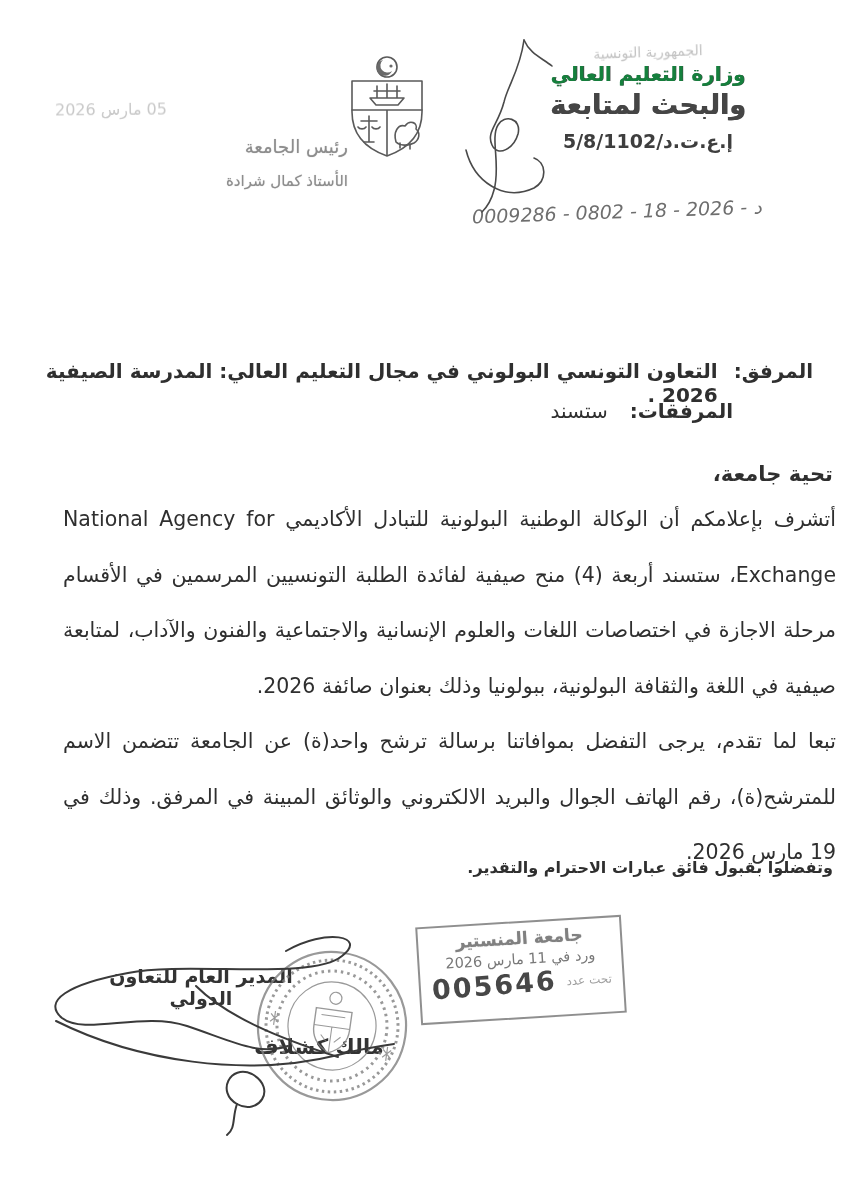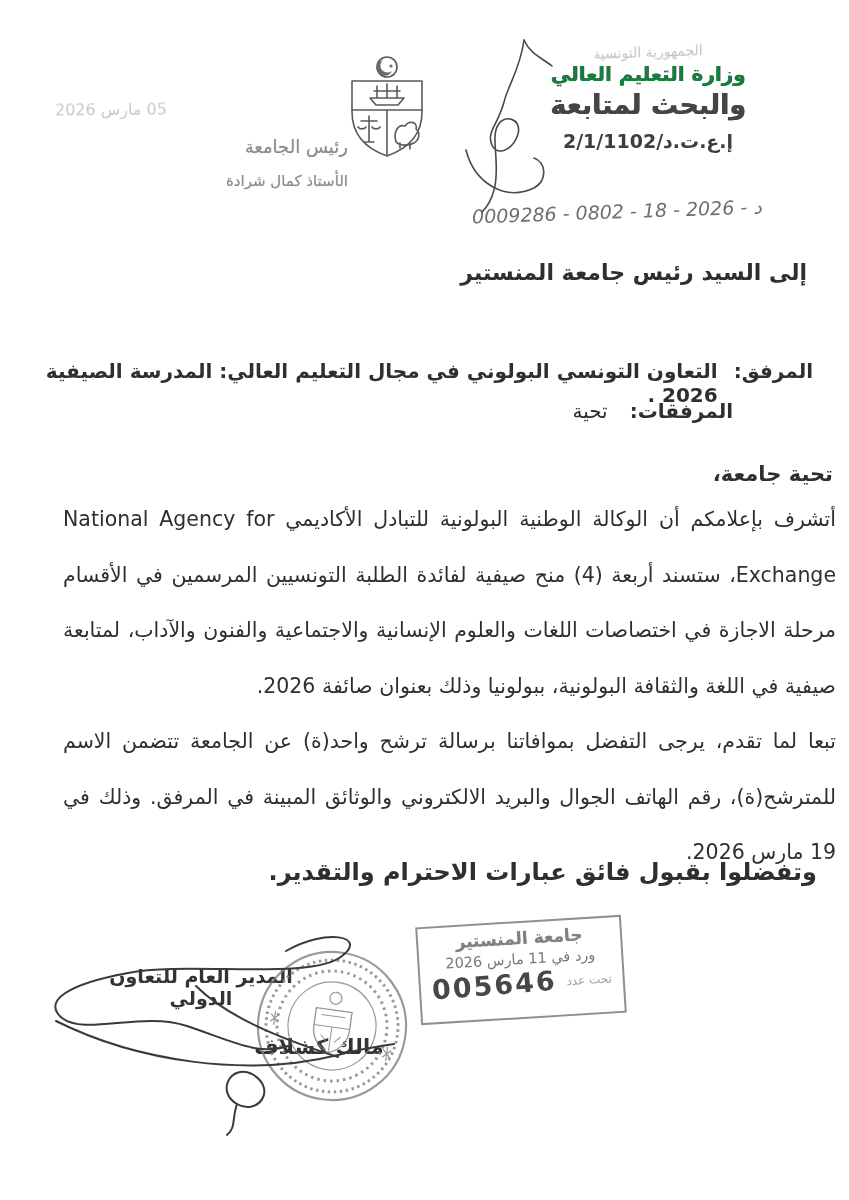--- a/index.html
+++ b/index.html
@@ -45,21 +45,21 @@
   .field-label { font-weight:bold; }
   .field-value { font-weight:600; }
   .greeting { right:16px; top:462px; font-size:21px; font-weight:600; }
 
   .body-lines { left:63px; right:13px; top:492px; direction:rtl; font-size:20.5px; }
   .body-lines .bl { height:55.5px; line-height:55.5px; white-space:nowrap; }
   .body-lines .just { text-align:justify; text-align-last:justify; white-space:normal;
     overflow:hidden; }
   .body-lines .endline { text-align:right; }
 
-  .closing { right:32px; top:858px; font-size:24px; font-weight:600; }
+  .closing { right:16px; top:858px; font-size:16px; font-weight:600; }
 
   
   .reception-stamp { left:418px; top:921px; width:206px; height:98px;
     transform:rotate(-3.5deg); border:2.5px solid rgba(95,95,95,.7);
     text-align:center; color:#616161; padding-top:5px; direction:rtl; }
   .stamp-university { font-size:17px; font-weight:bold; opacity:.8;
     text-shadow:0 0 1px #9a9a9a; }
   .stamp-received { font-size:14.5px; margin-top:3px; opacity:.85; }
   .stamp-number-row { display:flex; direction:rtl; justify-content:center;
     align-items:center; gap:10px; margin-top:1px; }
@@ -96,40 +96,39 @@
 
   <div class="abs president-block rtl">
     <div class="president-title">رئيس الجامعة</div>
     <div class="president-name">الأستاذ كمال شرادة</div>
   </div>
 
   <div class="abs ministry-block">
     <div class="republic-line rtl">الجمهورية التونسية</div>
     <div class="ministry-line1 rtl">وزارة التعليم العالي</div>
     <div class="ministry-line2 rtl">والبحث لمتابعة</div>
-    <div class="reference-line rtl">إ.ع.ت.د/2/1/1102</div>
+    <div class="reference-line rtl">إ.ع.ت.د/5/8/1102</div>
   </div>
 
   <div class="abs handwritten-ref">0009286 - 0802 - 18 - 2026 - د</div>
 
   <svg class="abs header-paraph" width="130" height="195" viewBox="0 0 130 195" fill="none" stroke="#4a4a4a" stroke-width="1.6" stroke-linecap="round">
     <path d="M78,10 C74,40 62,55 58,72 C52,95 40,102 46,115 C52,128 68,118 72,104 C76,88 58,84 52,95 C44,108 55,135 48,160 C45,172 40,178 36,182"></path>
     <path d="M78,10 C84,24 96,28 106,36"></path>
     <path d="M20,120 C28,152 58,172 88,158 C102,150 100,132 88,128"></path>
   </svg>
 
-  <div class="abs recipient rtl">إلى السيد رئيس جامعة المنستير</div>
 
   <div class="abs subject-row1">
     <span class="field-label">المرفق:</span>
     <span class="field-value rtl">التعاون التونسي البولوني في مجال التعليم العالي: المدرسة الصيفية 2026 .</span>
   </div>
   <div class="abs subject-row2">
     <span class="field-label">المرفقات:</span>
-    <span>تحية</span>
+    <span>ستسند</span>
   </div>
 
   <div class="abs greeting rtl">تحية جامعة،</div>
 
   <div class="abs body-lines">
     <div class="bl just">أتشرف بإعلامكم أن الوكالة الوطنية البولونية للتبادل الأكاديمي National Agency for Academic</div>
     <div class="bl just">Exchange، ستسند أربعة (4) منح صيفية لفائدة الطلبة التونسيين المرسمين في الأقسام النهائية من</div>
     <div class="bl just">مرحلة الاجازة في اختصاصات اللغات والعلوم الإنسانية والاجتماعية والفنون والآداب، لمتابعة دروس</div>
     <div class="bl endline">صيفية في اللغة والثقافة البولونية، ببولونيا وذلك بعنوان صائفة 2026.</div>
     <div class="bl just">تبعا لما تقدم، يرجى التفضل بموافاتنا برسالة ترشح واحد(ة) عن الجامعة تتضمن الاسم واللقب</div>

